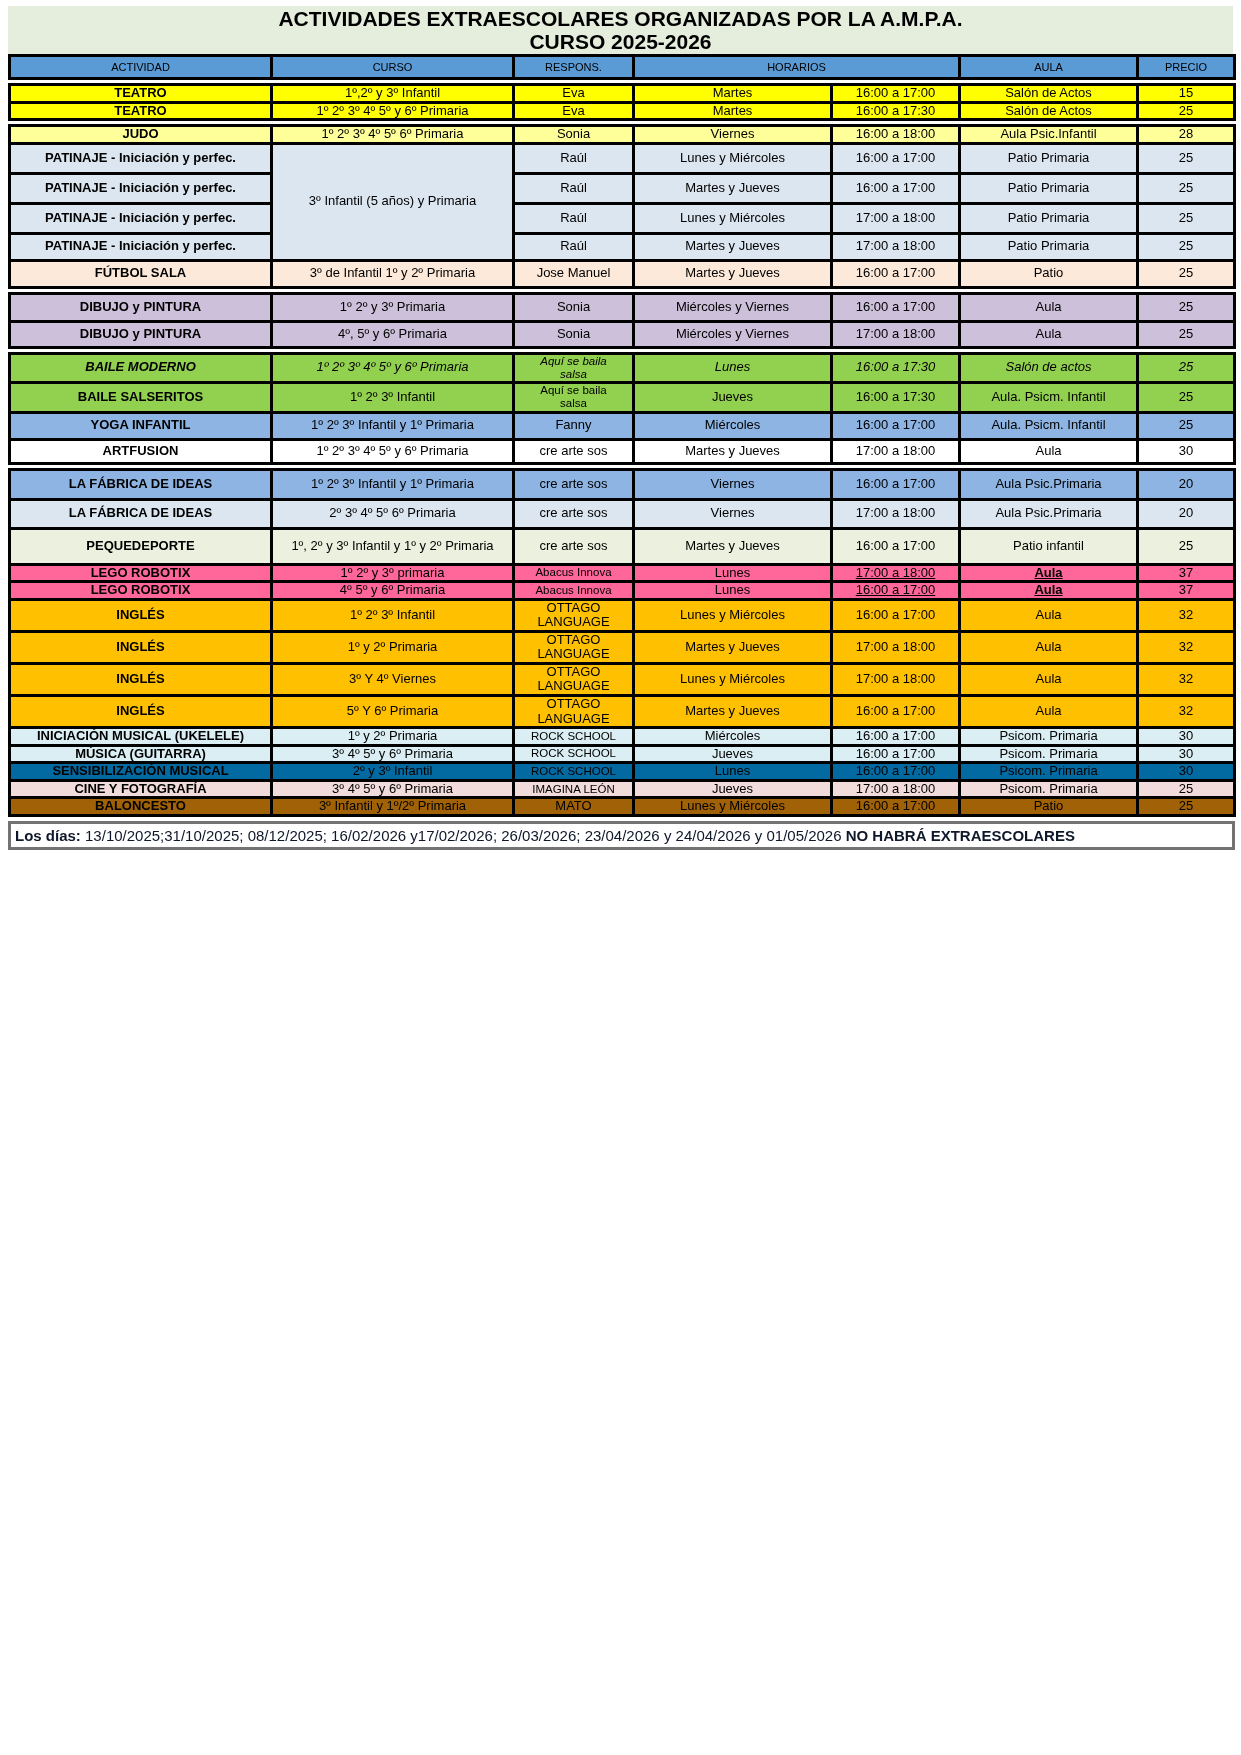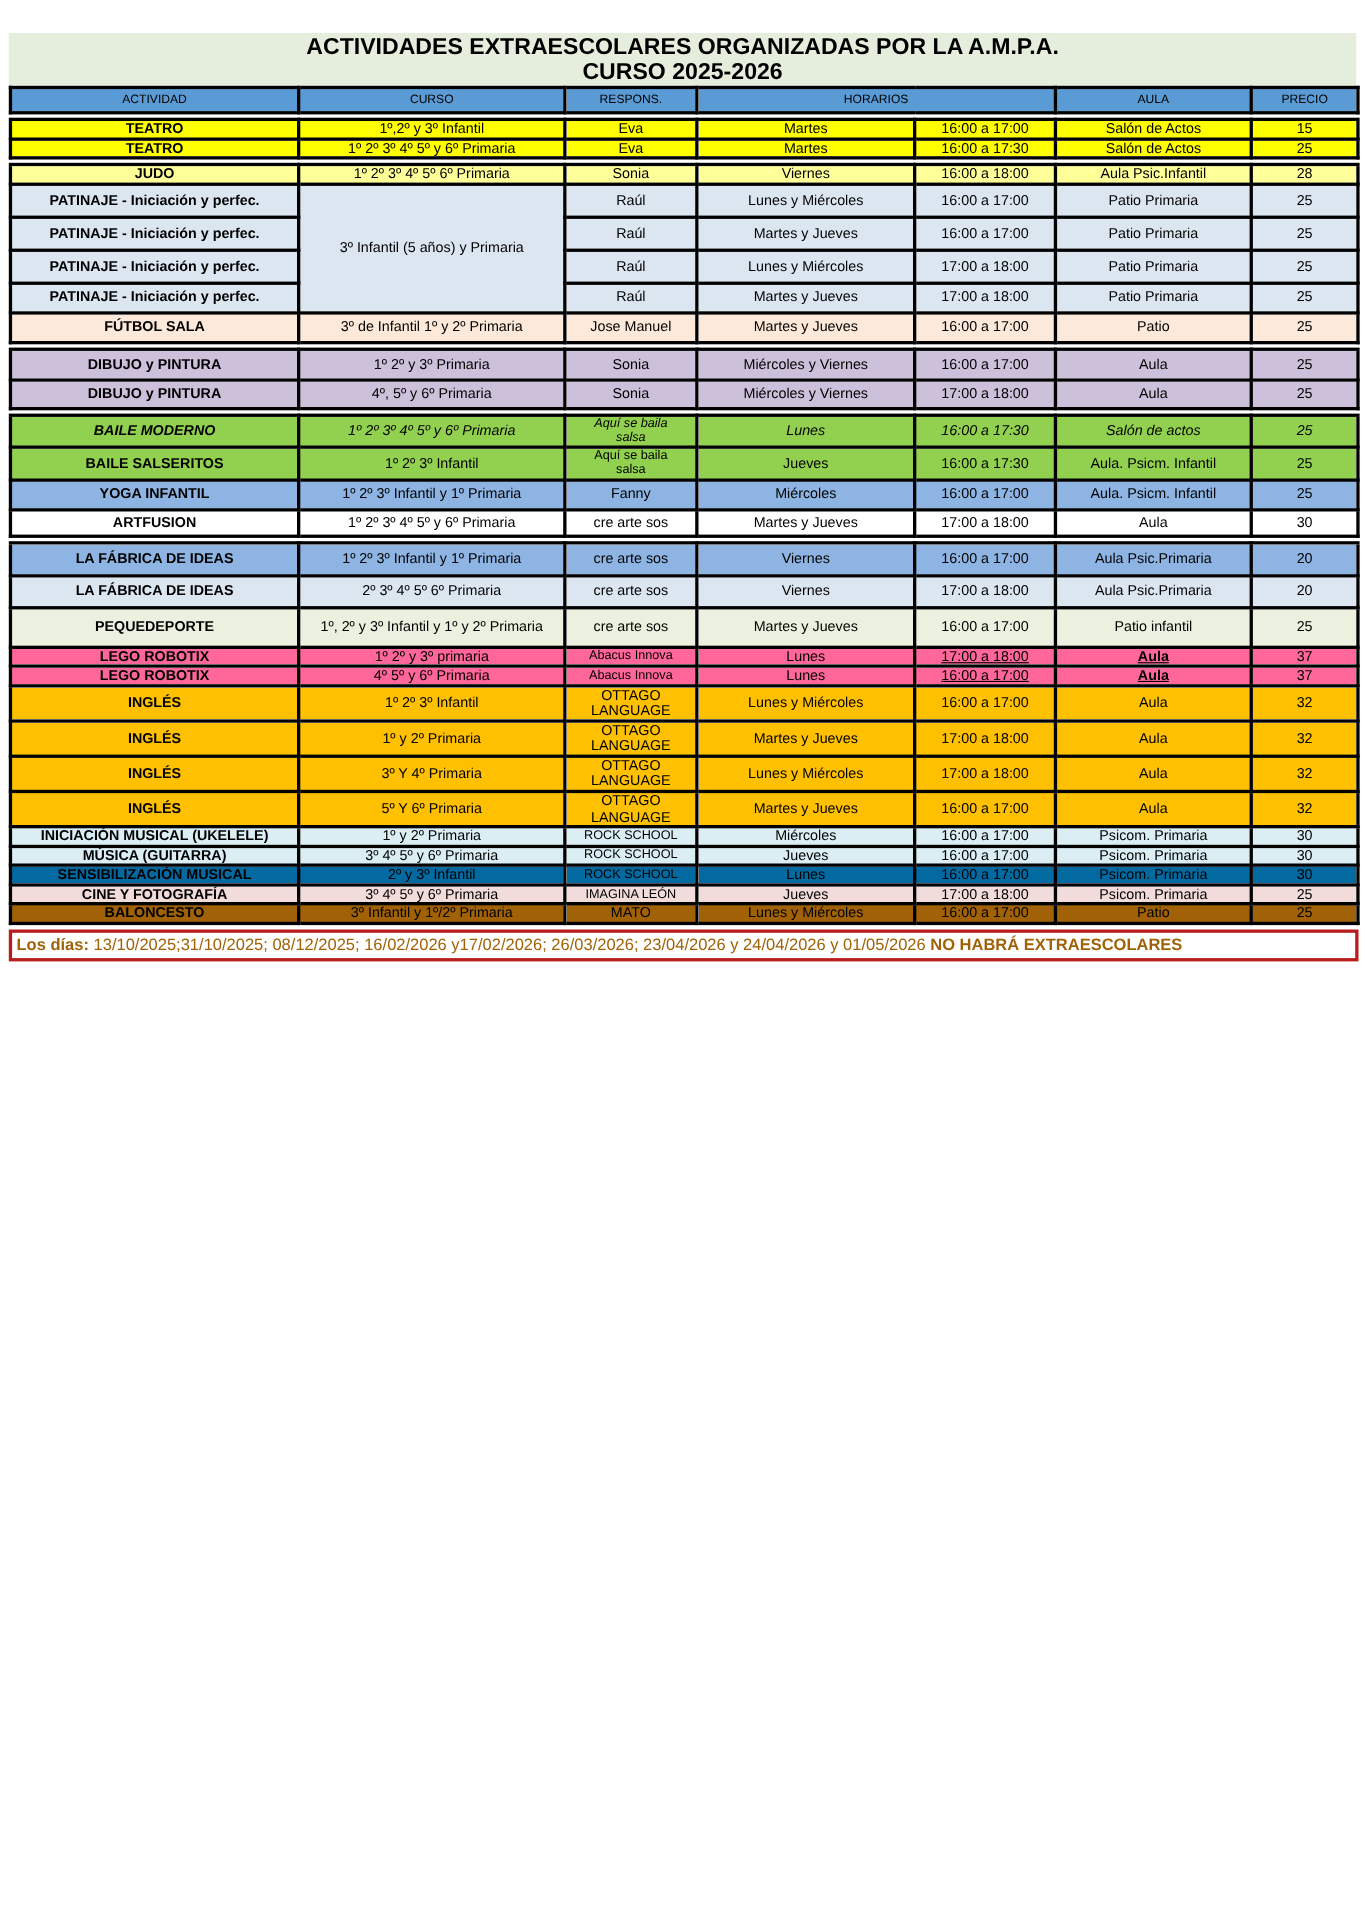--- a/index.html
+++ b/index.html
@@ -1,29 +1,29 @@
 <!DOCTYPE html>
 <html><head>
 <meta charset="utf-8">
 <style>
   html,body{margin:0;padding:0;background:#fff;}
   body{width:1241px;height:1755px;font-family:"Liberation Sans",sans-serif;color:#000;}
-  .sheet{padding:6px 8px 0 8px;margin-top:24px;}
+  .sheet{padding:6px 8px 0 8px;}
   .title-block{background:#e5eddd;text-align:center;font-weight:bold;font-size:21px;line-height:23px;padding:1px 0;}
   table{border-collapse:collapse;table-layout:fixed;width:1225px;}
   th,td{border:3px solid #000;overflow:hidden;}
   th{background:#5b9bd5;font-size:11px;font-weight:normal;height:20px;padding:0 2px;}
   td{font-size:13px;text-align:center;vertical-align:middle;padding:0 2px;line-height:1.12;}
   td.act{font-weight:bold;}
   td.small{font-size:11.5px;}
   td.stack{padding:0 18px;text-align:center;}
   .u{text-decoration:underline;}
   .b{font-weight:bold;}
   tr.spacer td{border-left:none;border-right:none;background:#fff;height:3px;padding:0;}
-  .footer-note{border:3px solid #b91c1c;width:1213px;margin-top:4px;color:#a16207;font-size:15px;font-weight:normal;padding:3px 4px;white-space:nowrap;background:#fff;}
+  .footer-note{border:3px solid #737373;width:1213px;margin-top:4px;color:#0f172a;font-size:15px;font-weight:normal;padding:3px 4px;white-space:nowrap;background:#fff;}
   .footer-note .b{font-weight:bold;}
 </style>
 </head>
 <body>
 
 <div class="sheet">
 
   <div class="title-block">
     <div>ACTIVIDADES EXTRAESCOLARES ORGANIZADAS POR LA A.M.P.A.</div>
     <div>CURSO 2025-2026</div>
@@ -246,21 +246,21 @@
           <td class="act">INGLÉS</td>
           <td>1º y 2º Primaria</td>
           <td class="stack">OTTAGO LANGUAGE</td>
           <td>Martes y Jueves</td>
           <td>17:00 a 18:00</td>
           <td>Aula</td>
           <td>32</td>
         </tr>
         <tr style="height: 30px; background: rgb(255, 192, 0);">
           <td class="act">INGLÉS</td>
-          <td>3º Y 4º Primaria</td>
+          <td>3º Y 4º Viernes</td>
           <td class="stack">OTTAGO LANGUAGE</td>
           <td>Lunes y Miércoles</td>
           <td>17:00 a 18:00</td>
           <td>Aula</td>
           <td>32</td>
         </tr>
         <tr style="height: 30px; background: rgb(255, 192, 0);">
           <td class="act">INGLÉS</td>
           <td>5º Y 6º Primaria</td>
           <td class="stack">OTTAGO LANGUAGE</td>

